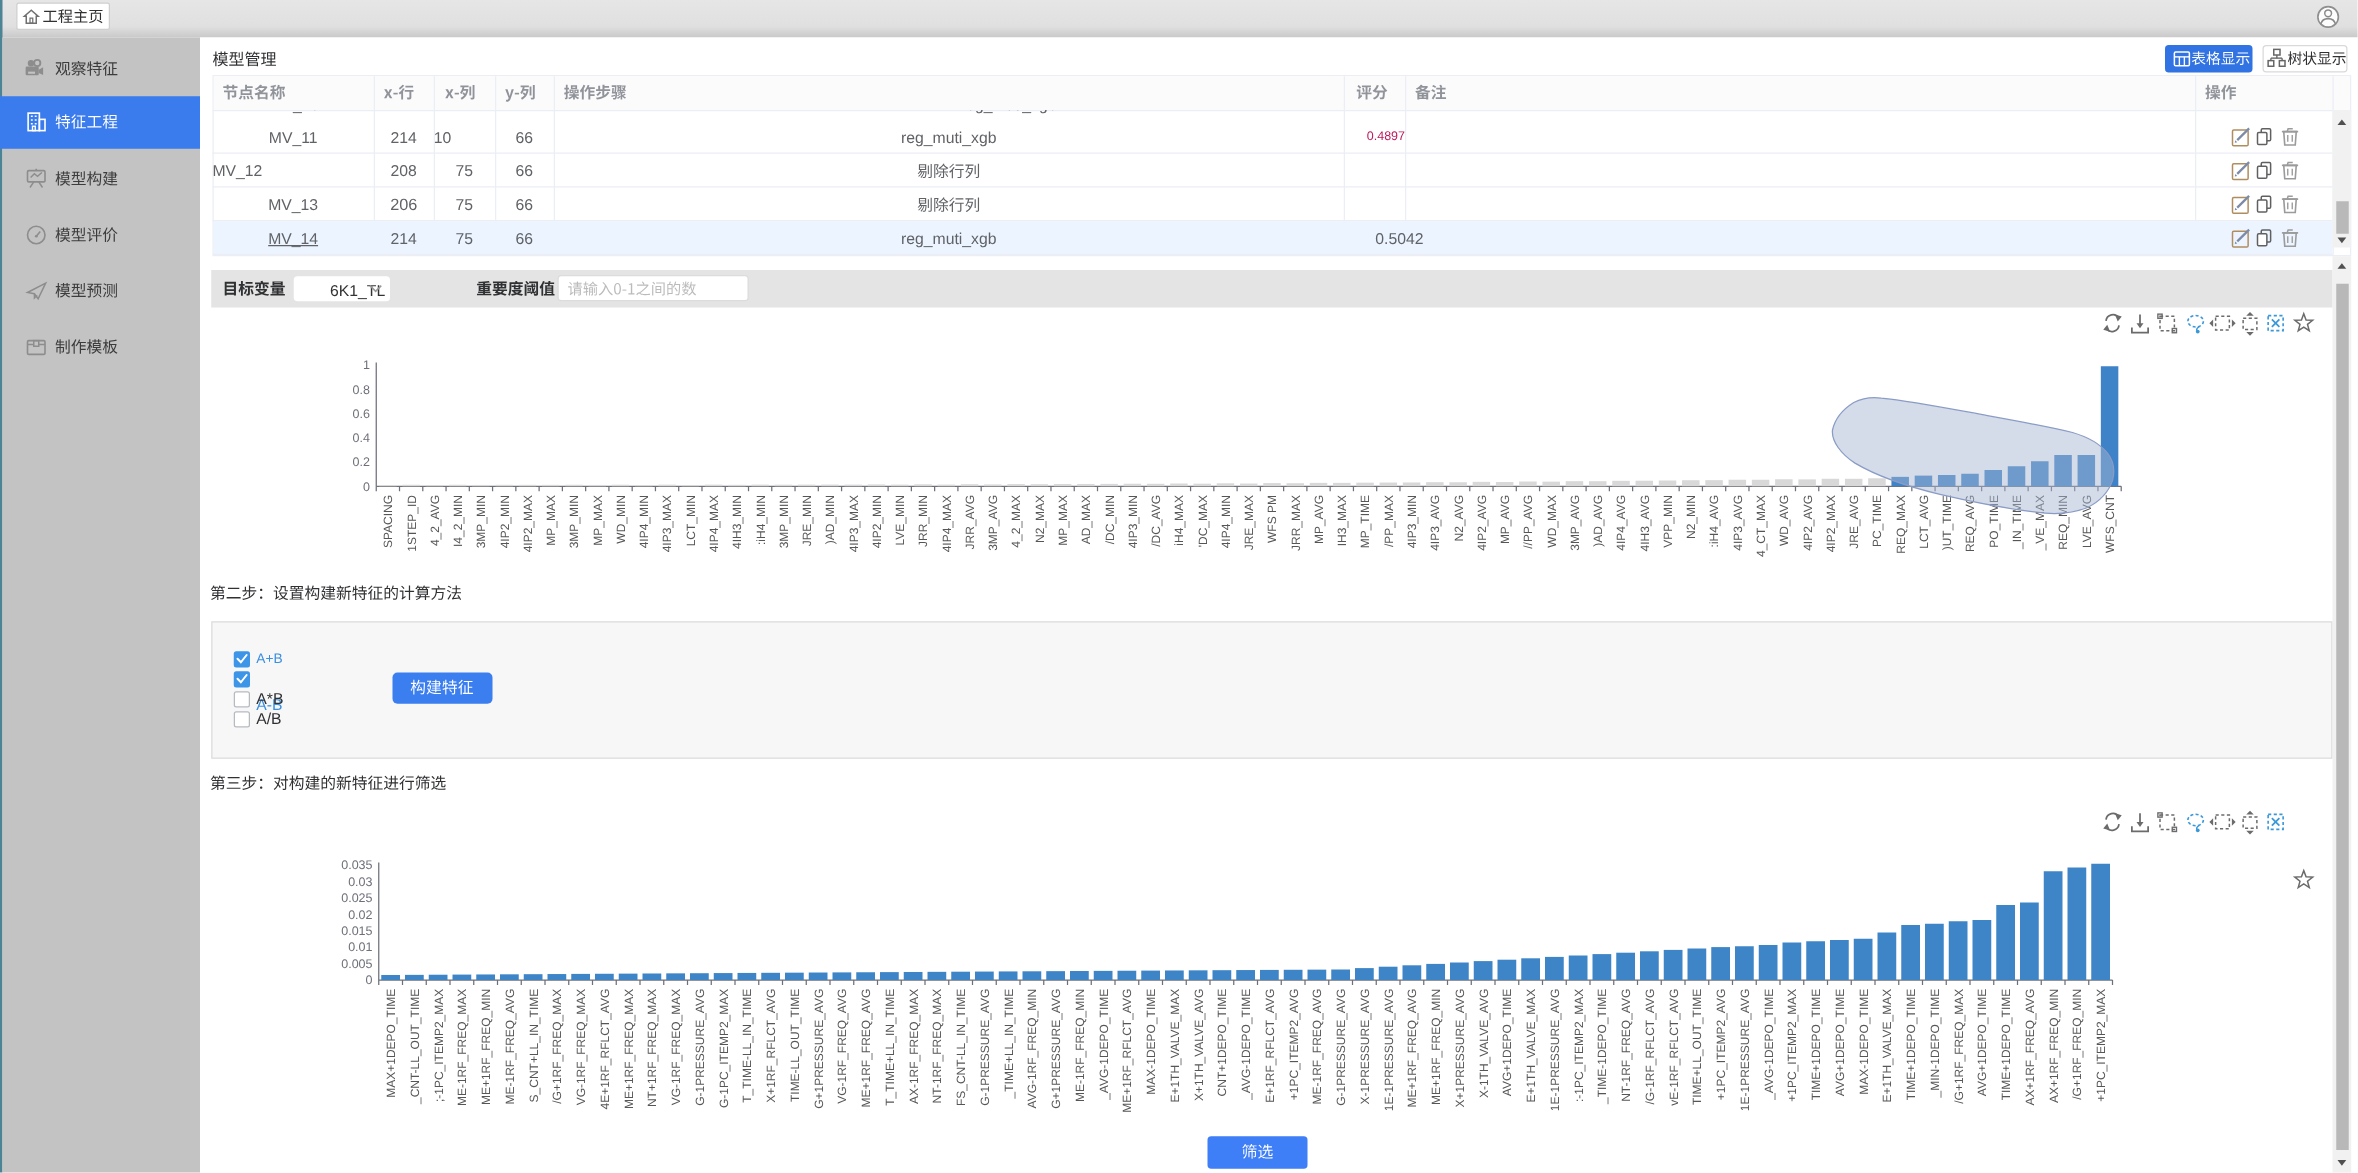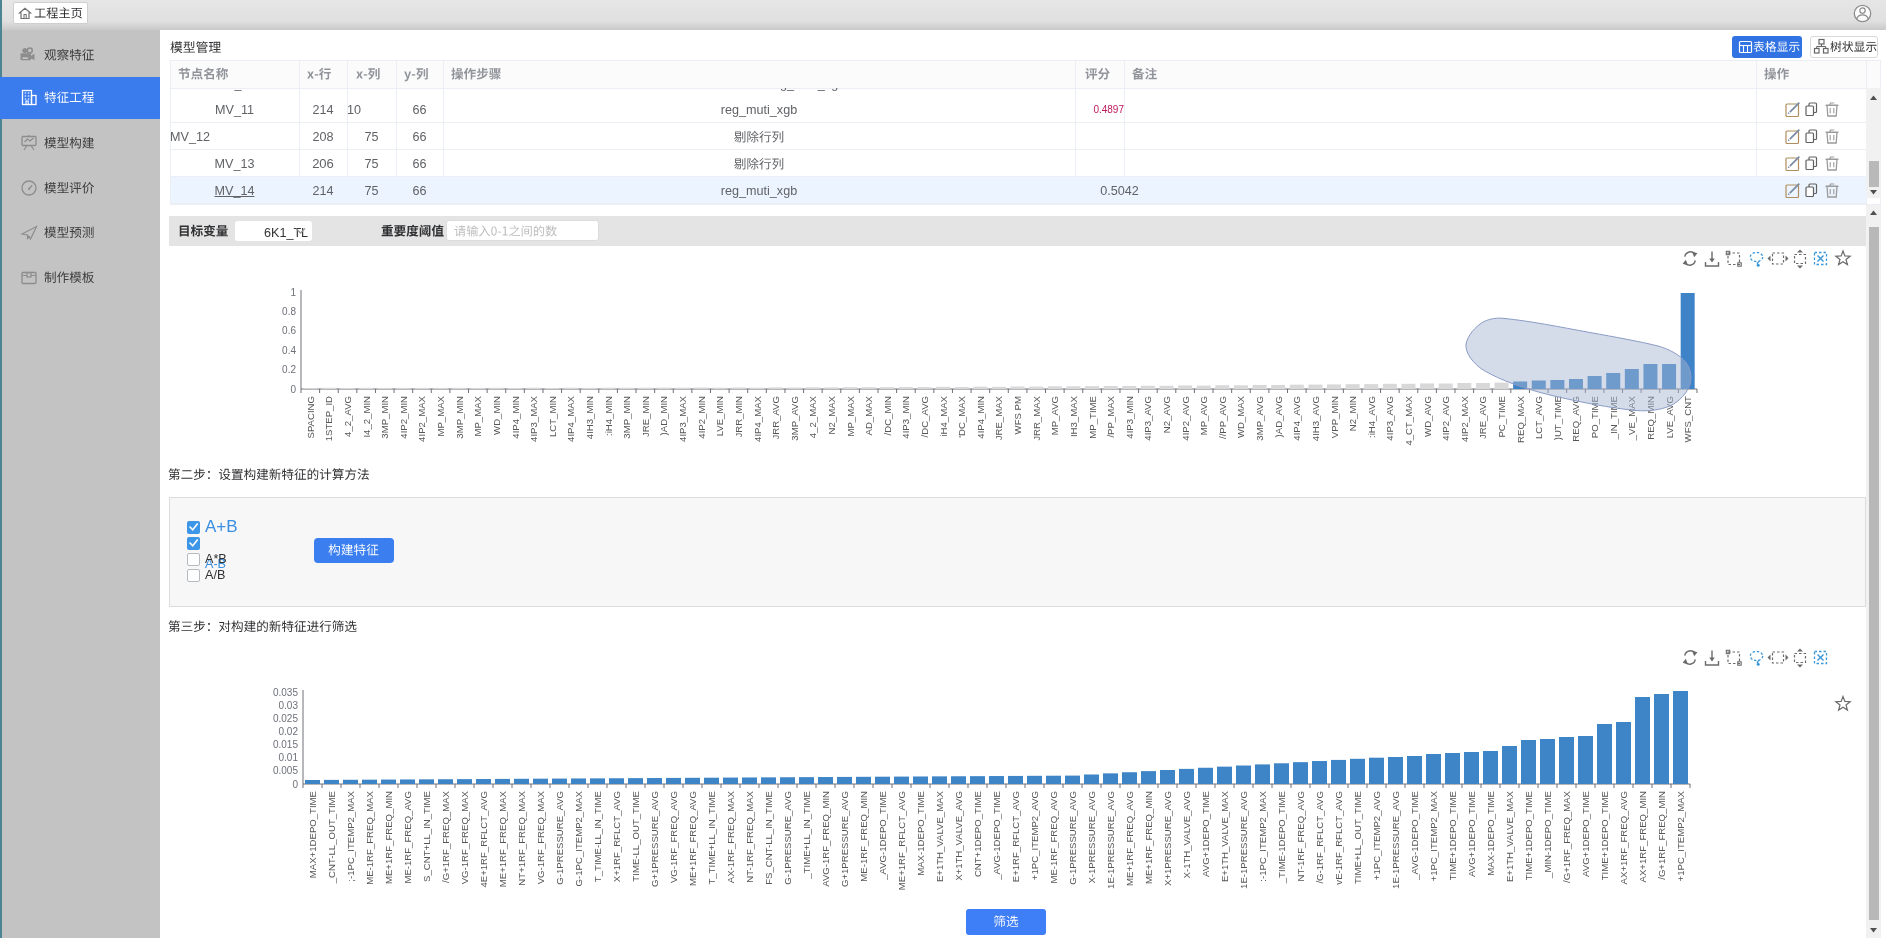--- a/index.html
+++ b/index.html
@@ -47,21 +47,21 @@
 <div style="position:absolute;left:443px;top:182.5px;font-size:12.6px;color:#606266;line-height:16.6px;white-space:pre;width:632px;text-align:center;">reg_muti_xgb</div>
 <div style="position:absolute;left:1075px;top:182.5px;font-size:12.6px;color:#606266;line-height:16.6px;white-space:pre;width:49px;text-align:center;margin-left:20px;">0.5042</div>
 <div style="position:absolute;left:1732px;top:36px;width:70px;height:22px;background:#3273e3;border-radius:3px;"></div>
 <div style="position:absolute;left:1810px;top:36px;width:68px;height:22px;background:#ffffff;border:1px solid #d9d9d9;box-sizing:border-box;border-radius:3px;"></div>
 <div style="position:absolute;left:169px;top:216px;width:1697px;height:30px;background:#e4e4e4;"></div>
 <div style="position:absolute;left:235px;top:221px;width:77px;height:20px;background:#ffffff;border-radius:3px;"></div>
 <div style="position:absolute;left:247px;top:224.5px;font-size:12.6px;color:#333333;line-height:16.6px;white-space:pre;margin-left:17px;">6K1_TL</div>
 <div style="position:absolute;left:446px;top:220px;width:153px;height:21px;background:#ffffff;border:1px solid #dcdcdc;box-sizing:border-box;border-radius:3px;"></div>
 <div style="position:absolute;left:169px;top:497px;width:1697px;height:110px;background:#f7f7f8;border:1px solid #dcdcdc;box-sizing:border-box;"></div>
 <div style="position:absolute;left:187px;top:520.5px;width:13px;height:13px;background:#3d95e8;border-radius:2px;"></div>
-<div style="position:absolute;left:205px;top:519px;font-size:17px;color:#3b8fe0;line-height:16.6px;white-space:pre;">A+B</div>
+<div style="position:absolute;left:205px;top:519px;font-size:11px;color:#3b8fe0;line-height:16.6px;white-space:pre;">A+B</div>
 <div style="position:absolute;left:187px;top:536.5px;width:13px;height:13px;background:#3d95e8;border-radius:2px;"></div>
 <div style="position:absolute;left:205px;top:556px;font-size:12.6px;color:#3b8fe0;line-height:16.6px;white-space:pre;">A-B</div>
 <div style="position:absolute;left:187px;top:552.5px;width:13px;height:13px;background:#ffffff;border:1px solid #b6bac1;box-sizing:border-box;border-radius:2px;"></div>
 <div style="position:absolute;left:205px;top:551px;font-size:12.6px;color:#303133;line-height:16.6px;white-space:pre;">A*B</div>
 <div style="position:absolute;left:187px;top:568.5px;width:13px;height:13px;background:#ffffff;border:1px solid #b6bac1;box-sizing:border-box;border-radius:2px;"></div>
 <div style="position:absolute;left:205px;top:567px;font-size:12.6px;color:#303133;line-height:16.6px;white-space:pre;">A/B</div>
 <div style="position:absolute;left:313.5px;top:537.5px;width:80px;height:25px;background:#3a7ef0;border-radius:4px;"></div>
 <div style="position:absolute;left:966px;top:909px;width:80px;height:25.5px;background:#3e7ef7;border-radius:3px;"></div>
 <div style="position:absolute;left:1866px;top:88px;width:15px;height:110px;background:#f1f1f1;"></div>
 <div style="position:absolute;left:1868.5px;top:161px;width:10px;height:26px;background:#b9b9b9;"></div>

